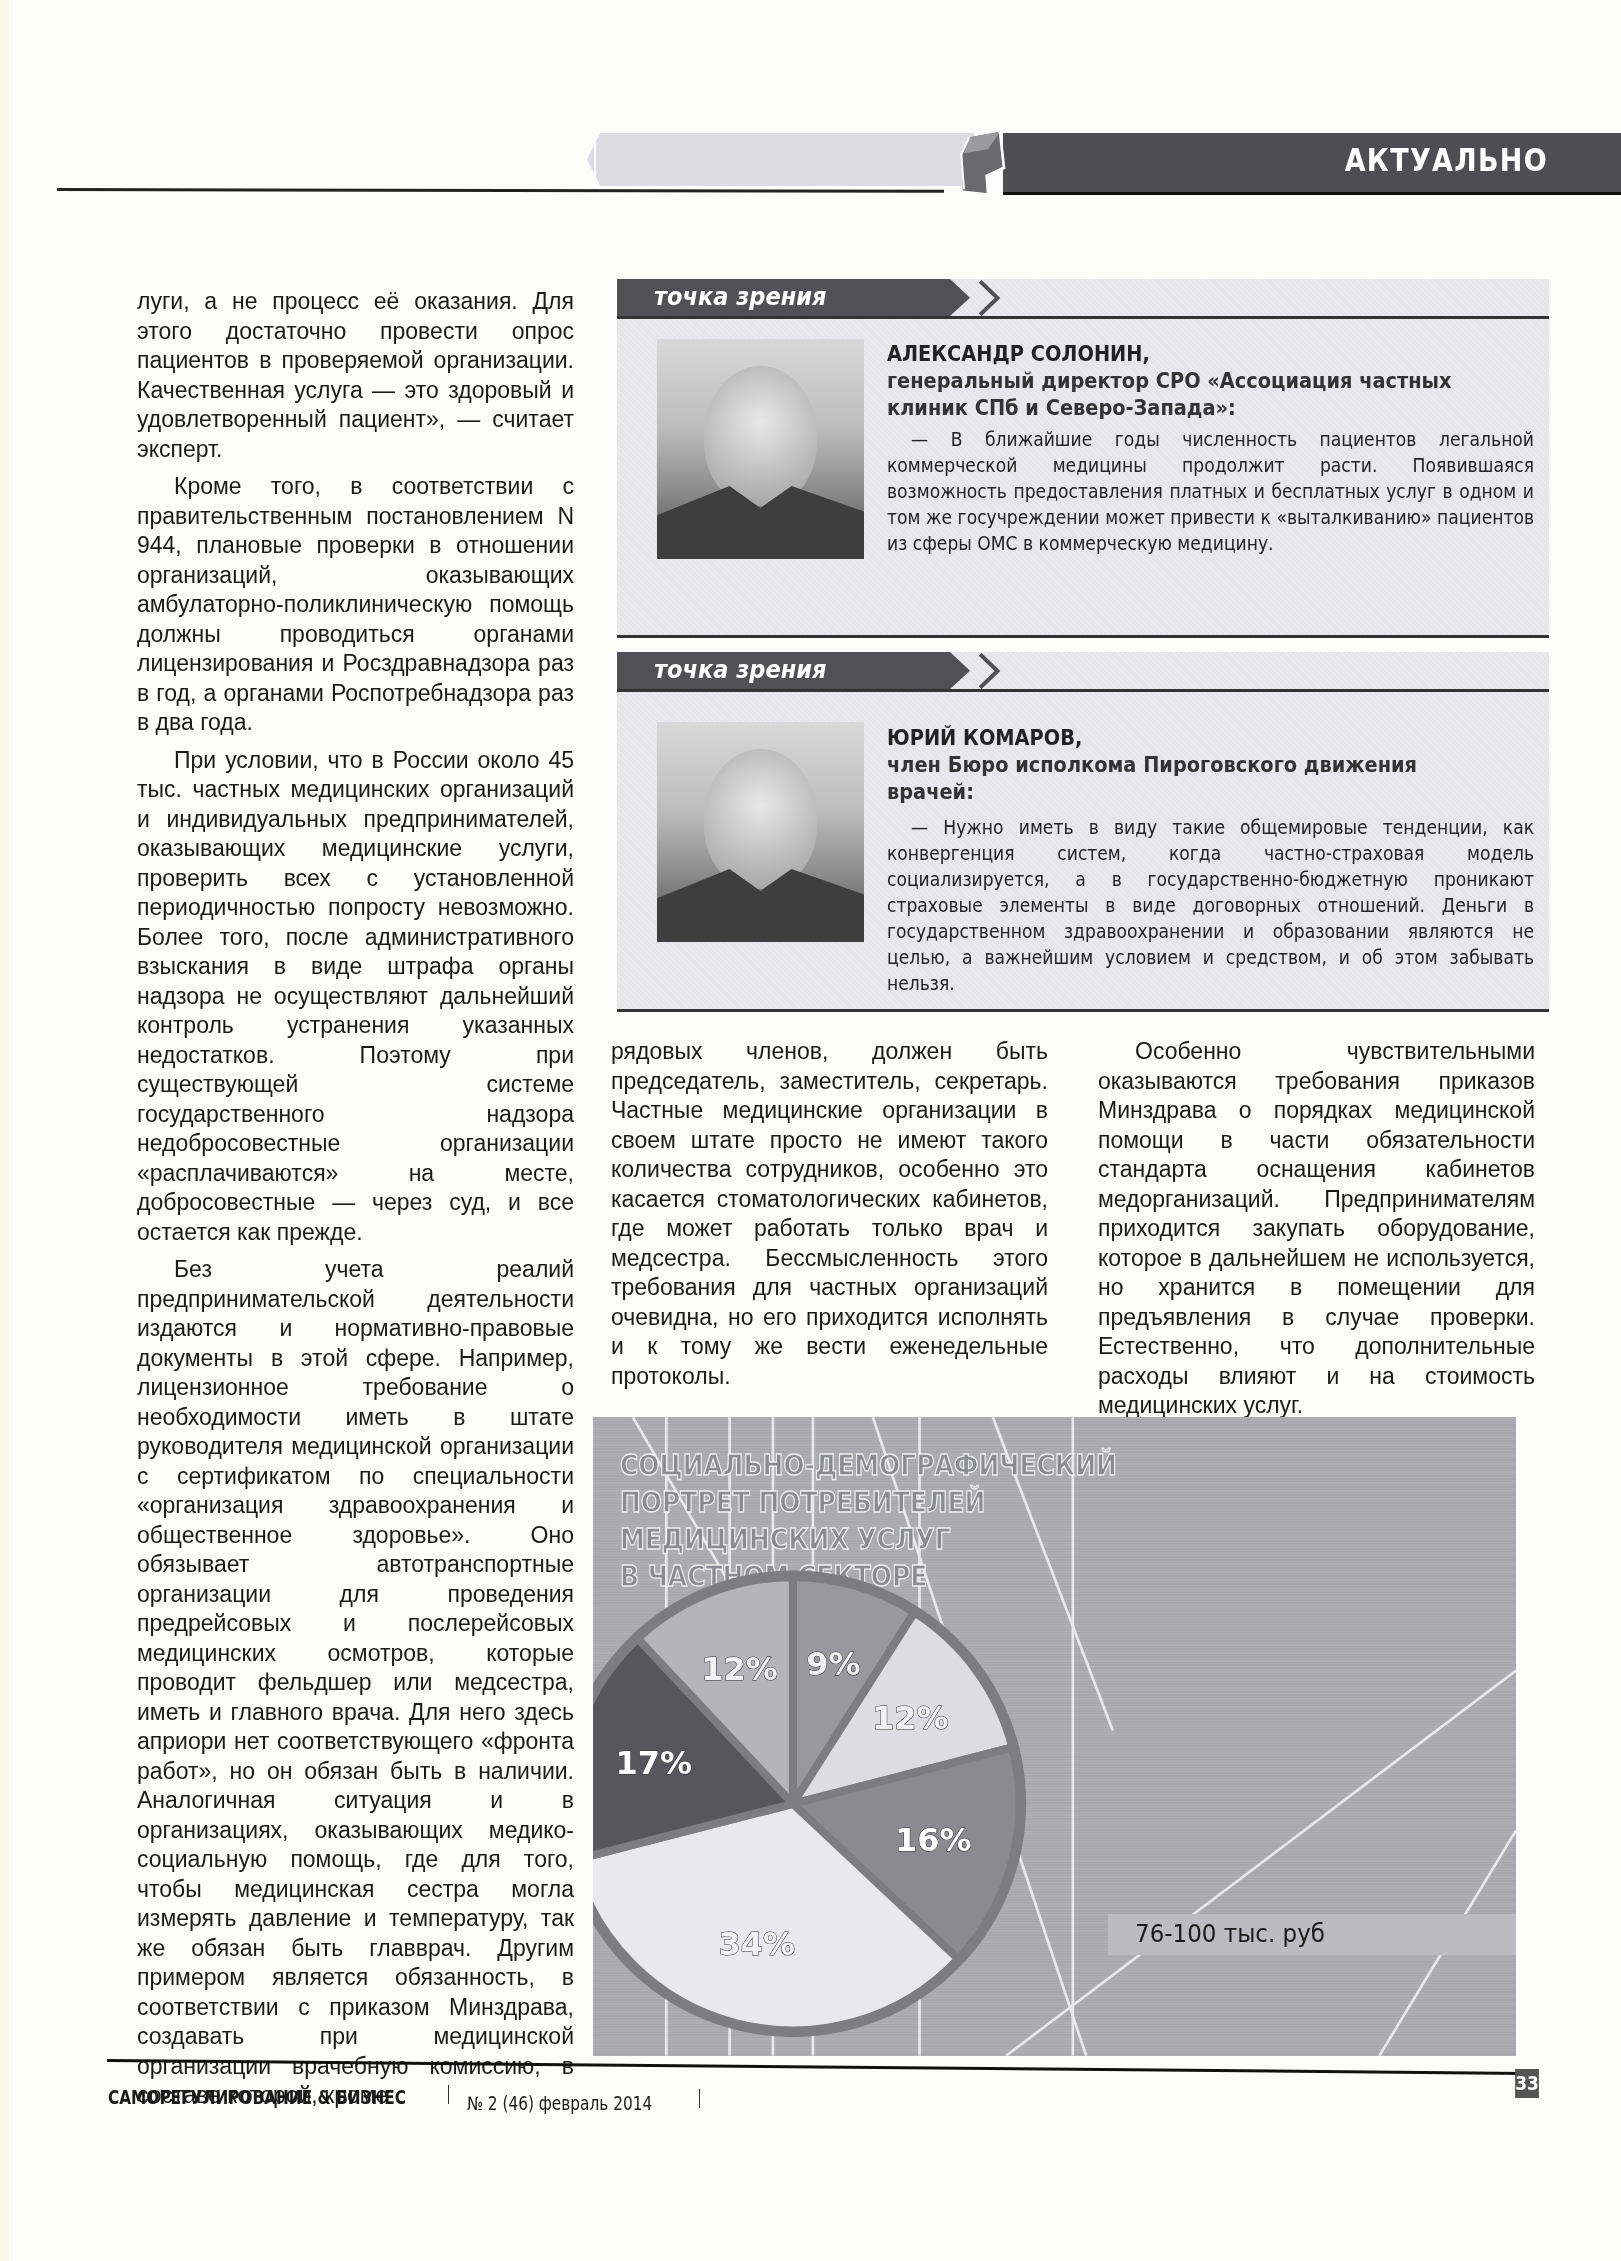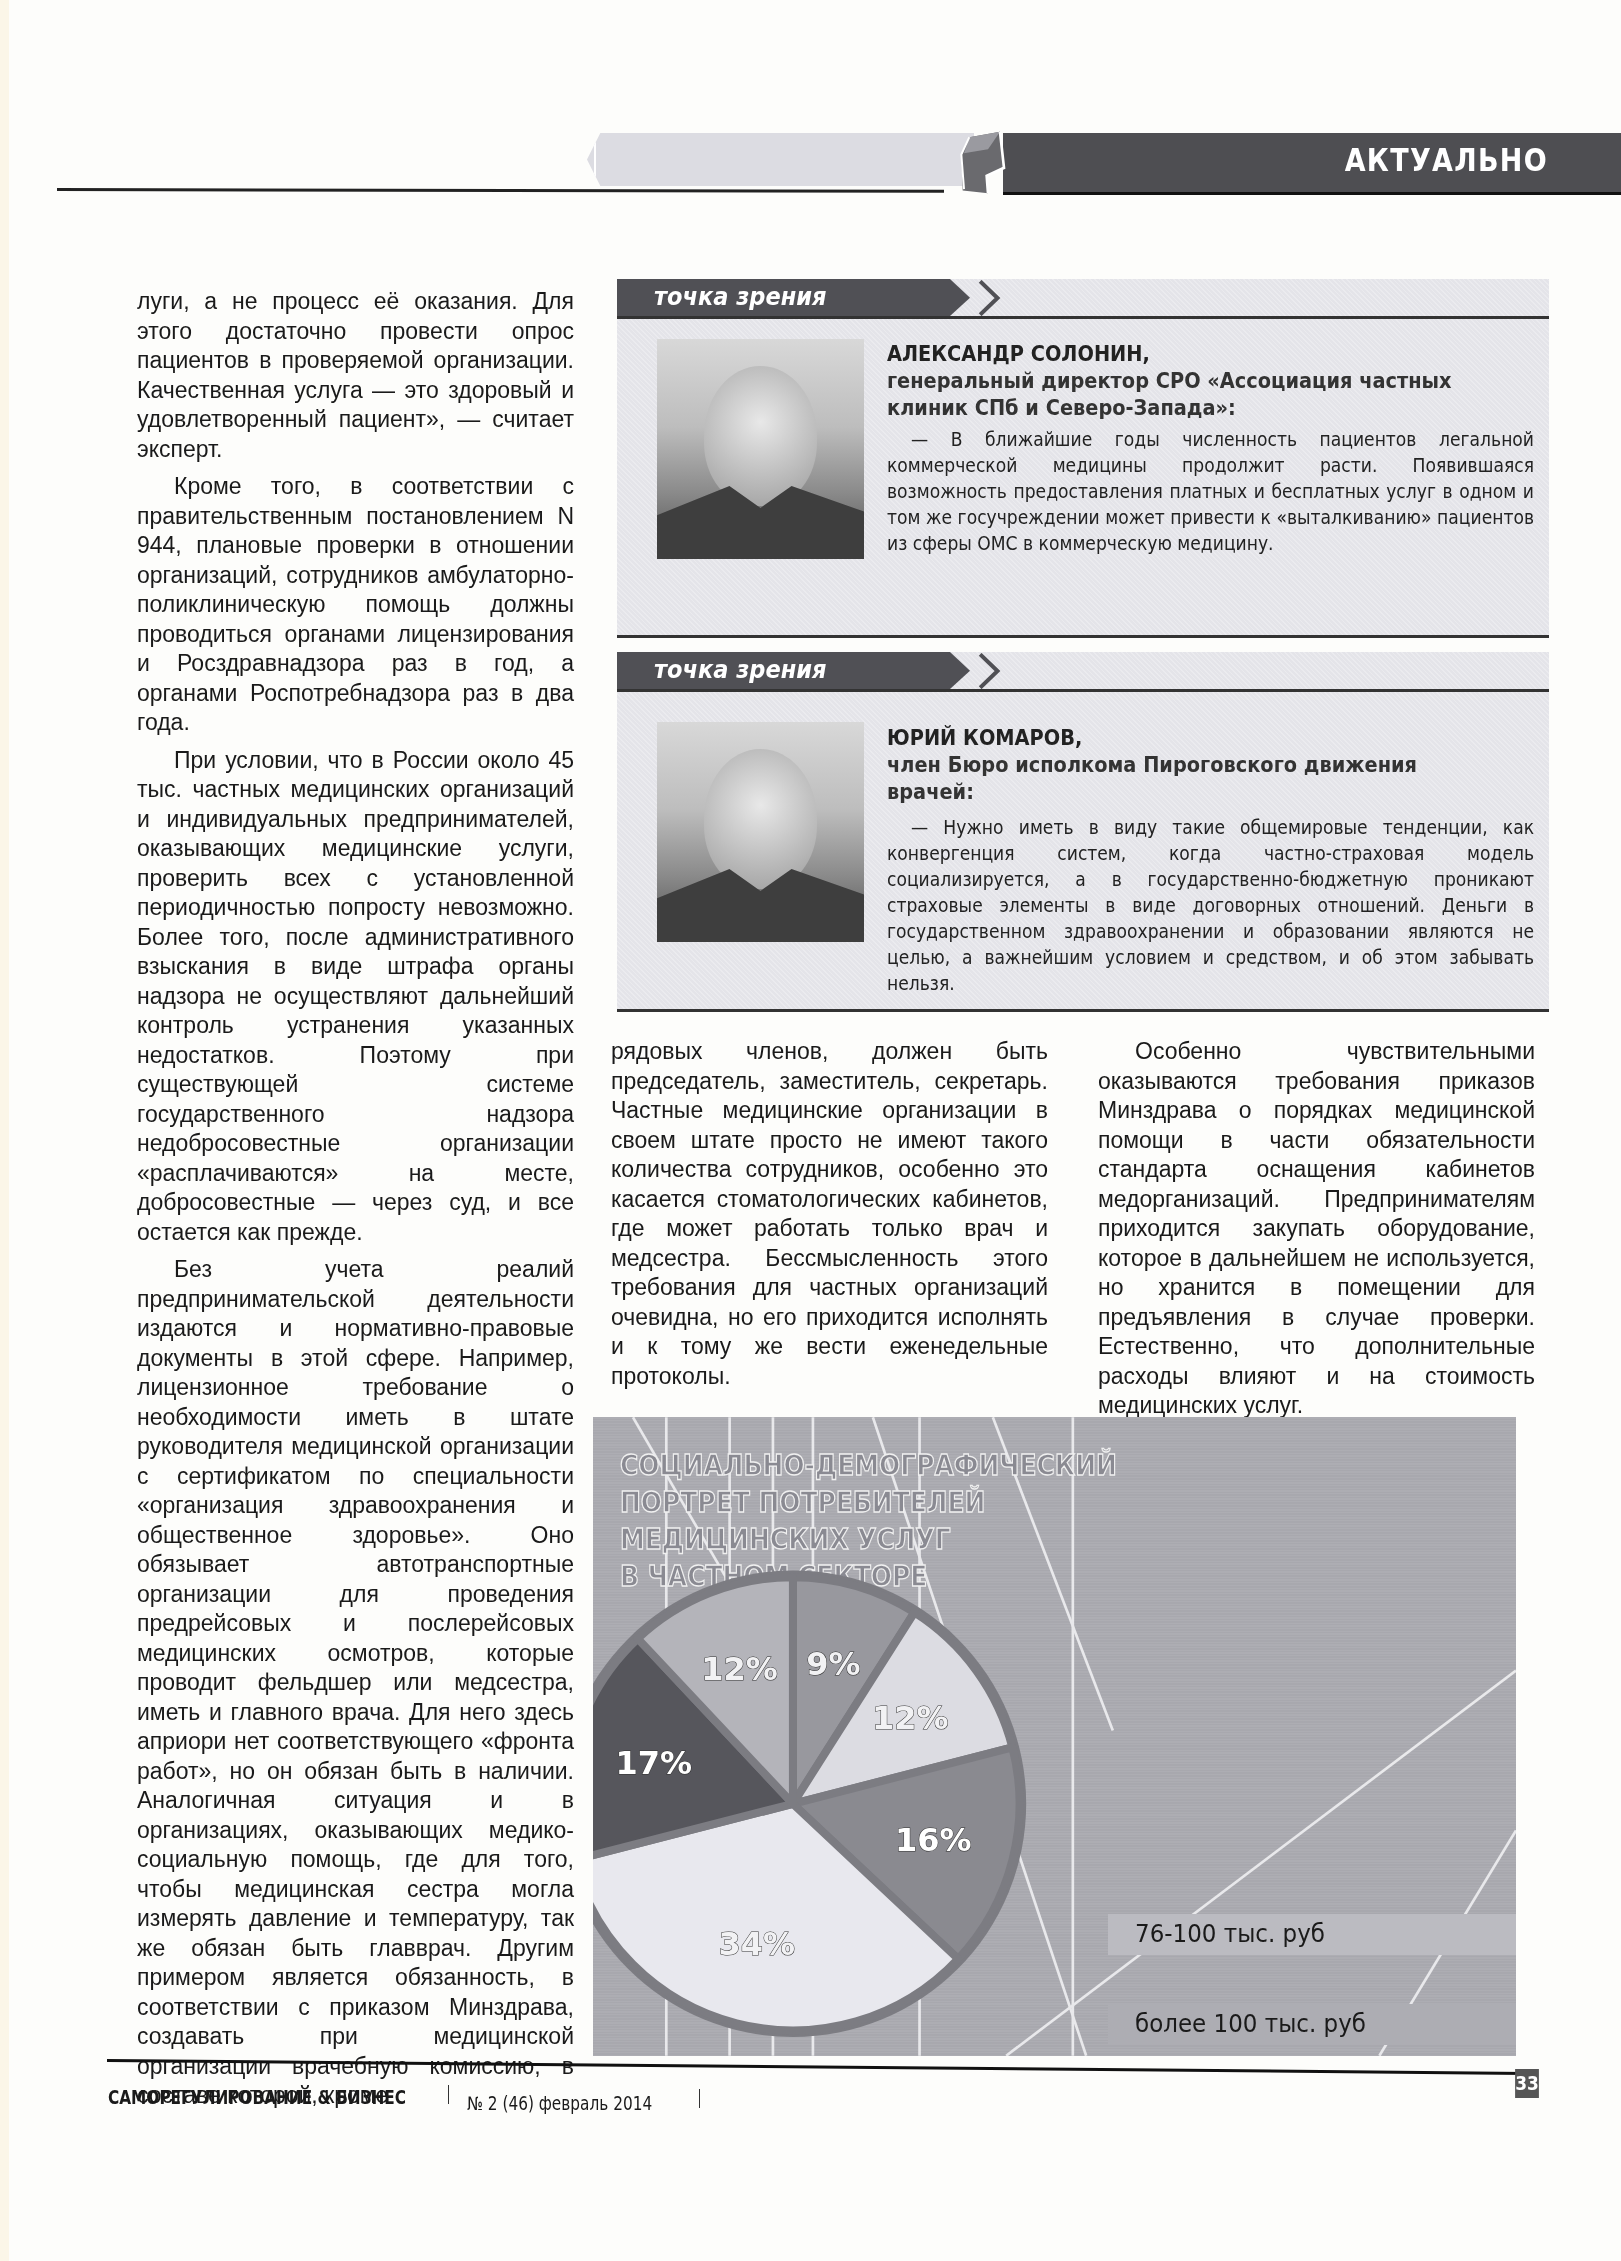--- a/index.html
+++ b/index.html
@@ -86,21 +86,21 @@
 <svg class="header-cube" viewBox="0 0 72 100">
   <polygon points="14,12 60,4 66,58 40,70 42,96 4,92 2,38" fill="#6a6a6e"></polygon>
   <polygon points="14,12 60,4 42,30 6,36" fill="#9a9aa0"></polygon>
   <polyline points="60,4 66,58 40,70 42,96" fill="none" stroke="#fff" stroke-width="4"></polyline>
   <polyline points="14,12 2,38 6,90" fill="none" stroke="#fff" stroke-width="3"></polyline>
 </svg>
 <div class="section-label">АКТУАЛЬНО</div>
 
 <div class="col col-left">
   <p>луги, а не процесс её оказания. Для этого достаточно провести опрос пациентов в проверяемой организации. Качественная услуга — это здоровый и удовлетворенный пациент», — считает эксперт.</p>
-  <p class="indent">Кроме того, в соответствии с правительственным постановлением N 944, плановые проверки в отношении организаций, сотрудников амбулаторно-поликлиническую помощь должны проводиться органами лицензирования и Росздравнадзора раз в год, а органами Роспотребнадзора раз в два года.</p>
+  <p class="indent">Кроме того, в соответствии с правительственным постановлением N 944, плановые проверки в отношении организаций, оказывающих амбулаторно-поликлиническую помощь должны проводиться органами лицензирования и Росздравнадзора раз в год, а органами Роспотребнадзора раз в два года.</p>
   <p class="indent">При условии, что в России около 45 тыс. частных медицинских организаций и индивидуальных предпринимателей, оказывающих медицинские услуги, проверить всех с установленной периодичностью попросту невозможно. Более того, после административного взыскания в виде штрафа органы надзора не осуществляют дальнейший контроль устранения указанных недостатков. Поэтому при существующей системе государственного надзора недобросовестные организации «расплачиваются» на месте, добросовестные — через суд, и все остается как прежде.</p>
   <p class="indent">Без учета реалий предпринимательской деятельности издаются и нормативно-правовые документы в этой сфере. Например, лицензионное требование о необходимости иметь в штате руководителя медицинской организации с сертификатом по специальности «организация здравоохранения и общественное здоровье». Оно обязывает автотранспортные организации для проведения предрейсовых и послерейсовых медицинских осмотров, которые проводит фельдшер или медсестра, иметь и главного врача. Для него здесь априори нет соответствующего «фронта работ», но он обязан быть в наличии. Аналогичная ситуация и в организациях, оказывающих медико-социальную помощь, где для того, чтобы медицинская сестра могла измерять давление и температуру, так же обязан быть главврач. Другим примером является обязанность, в соответствии с приказом Минздрава, создавать при медицинской организации врачебную комиссию, в составе которой, кроме</p>
 </div>
 
 <div class="vp vp-1">
   <div class="vp-tab">
     <span class="vp-tab-label">точка зрения</span>
   </div>
   <svg class="vp-chevron" viewBox="0 0 40 54">
     <polyline points="6,2 32,27 6,52" fill="none" stroke="#505055" stroke-width="6"></polyline>
@@ -161,23 +161,20 @@
   <div class="info-title">
     <div>СОЦИАЛЬНО-ДЕМОГРАФИЧЕСКИЙ</div>
     <div>ПОРТРЕТ ПОТРЕБИТЕЛЕЙ</div>
     <div>МЕДИЦИНСКИХ УСЛУГ</div>
     <div>В ЧАСТНОМ СЕКТОРЕ</div>
   </div>
 
   <div class="band" style="top: 497px; background: rgb(187, 187, 193); padding-left: 40px;">
       <span class="band-label">76-100 тыс. руб</span>
     </div>
-  <div class="band" style="top: 587px; background: rgb(173, 173, 179);">
-      <span class="band-label">более 100 тыс. руб</span>
-    </div>
 
   <svg class="pie" id="pie" viewBox="0 0 1385 958">
       <circle cx="300" cy="580" r="350" fill="#7c7c82"></circle>
       <path d="M300,580 L300,240 A340,340 0 0 1 482.1811102928589,292.9285053293149 Z" fill="#98989e" stroke="#7c7c82" stroke-width="12" stroke-linejoin="round"></path>
       <text x="360.7084646741363" y="387.0400939966972" text-anchor="middle" class="pie-label" fill="#f2f2f4">9%</text>
       <path d="M300,580 L482.1811102928589,292.9285053293149 A340,340 0 0 1 629.3182747837345,495.4454383639494 Z" fill="#dcdce2" stroke="#7c7c82" stroke-width="12" stroke-linejoin="round"></path>
       <text x="476.04209797598855" y="468.09792910115783" text-anchor="middle" class="pie-label" fill="#f2f2f4">12%</text>
       <path d="M300,580 L629.3182747837345,495.4454383639494 A340,340 0 0 1 547.8493333232799,812.7460160157542 Z" fill="#8a8a90" stroke="#7c7c82" stroke-width="12" stroke-linejoin="round"></path>
       <text x="510.7636958615901" y="650.1149194470725" text-anchor="middle" class="pie-label" fill="#ffffff">16%</text>
       <path d="M300,580 L547.8493333232799,812.7460160157542 A340,340 0 0 1 -29.31827478373458,664.5545616360505 Z" fill="#e8e8ee" stroke="#7c7c82" stroke-width="12" stroke-linejoin="round"></path>

